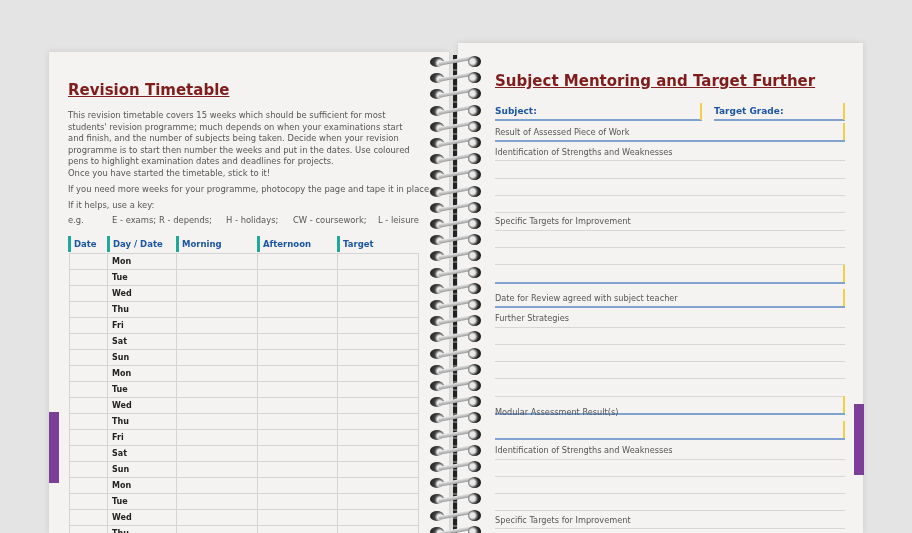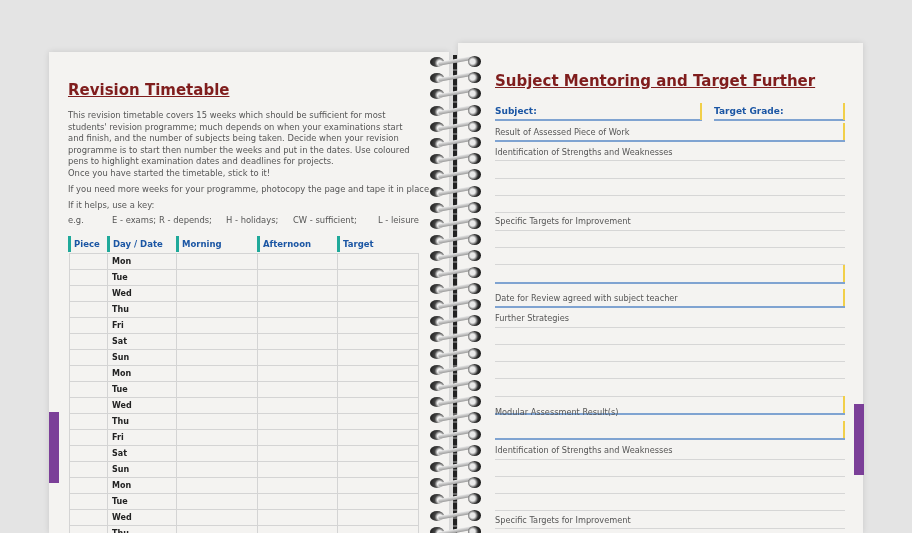--- a/index.html
+++ b/index.html
@@ -49,25 +49,25 @@
 <div class="title lt-title">Revision Timetable</div>
 <div class="intro">This revision timetable covers 15 weeks which should be sufficient for most students' revision programme; much depends on when your examinations start and finish, and the number of subjects being taken. Decide when your revision programme is to start then number the weeks and put in the dates. Use coloured pens to highlight examination dates and deadlines for projects.</div>
 <div class="line" style="top:168px">Once you have started the timetable, stick to it!</div>
 <div class="line" style="top:184px">If you need more weeks for your programme, photocopy the page and tape it in place.</div>
 <div class="line" style="top:200px">If it helps, use a key:</div>
 <div class="key">
   <span style="left:0">e.g.</span>
   <span style="left:44px">E - exams;</span>
   <span style="left:91px">R - depends;</span>
   <span style="left:158px">H - holidays;</span>
-  <span style="left:225px">CW - sufficient;</span>
+  <span style="left:225px">CW - coursework;</span>
   <span style="left:310px">L - leisure</span>
 </div>
 
-<div class="col-head" style="left:68px">Piece</div>
+<div class="col-head" style="left:68px">Date</div>
 <div class="col-head" style="left:107px">Day / Date</div>
 <div class="col-head" style="left:176px">Morning</div>
 <div class="col-head" style="left:257px">Afternoon</div>
 <div class="col-head" style="left:337px">Target</div>
 
 <div class="grid" id="grid">
     <div class="grow">
       <div style="width: 38px;"></div>
       <div class="day" style="width: 69px;">Mon</div>
       <div style="width: 81px;"></div>

